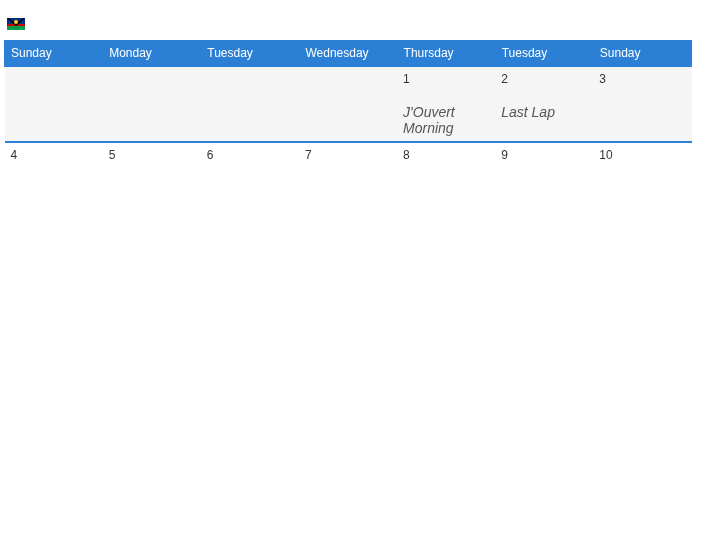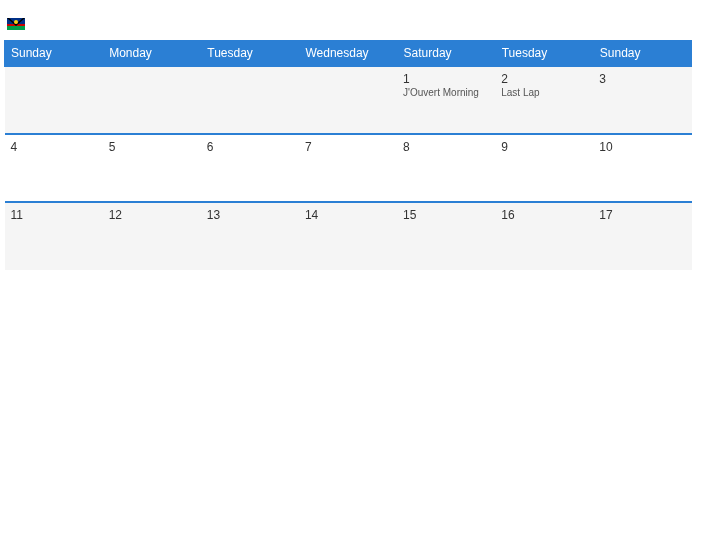--- a/index.html
+++ b/index.html
@@ -96,24 +96,25 @@
     }
     .calendar tbody tr:nth-child(even) td {
       background: #fff;
     }
     .day-number {
       font-size: 12px;
       color: #333;
       display: block;
     }
     .event-text {
-      font-size: 10px;
+      font-size: 14px;
       color: #555;
       display: block;
-      margin-top: 1px;
+      margin-top: 18px;
+      font-style: italic;
     }
   </style>
 </head>
 <body>
 
 <div class="page">
   <div class="header">
     <div class="logo-wrapper">
       <div class="logo-top-row">
         <span class="logo-text-general"></span>
@@ -134,21 +135,21 @@
     <div class="country-name"></div>
   </div>
 
   <table class="calendar">
     <thead>
       <tr>
       <th>Sunday</th>
           <th>Monday</th>
           <th>Tuesday</th>
           <th>Wednesday</th>
-          <th>Saturday</th>
+          <th>Thursday</th>
           <th>Tuesday</th>
           <th>Sunday</th>
         </tr>
     </thead>
     <tbody>
     <tr>
           <td></td>
           <td></td>
           <td></td>
           <td></td>
@@ -180,38 +181,15 @@
           <td>
             <span class="day-number">8</span>
           </td>
           <td>
             <span class="day-number">9</span>
           </td>
           <td>
             <span class="day-number">10</span>
           </td>
         </tr>
-        <tr>
-          <td>
-            <span class="day-number">11</span>
-          </td>
-          <td>
-            <span class="day-number">12</span>
-          </td>
-          <td>
-            <span class="day-number">13</span>
-          </td>
-          <td>
-            <span class="day-number">14</span>
-          </td>
-          <td>
-            <span class="day-number">15</span>
-          </td>
-          <td>
-            <span class="day-number">16</span>
-          </td>
-          <td>
-            <span class="day-number">17</span>
-          </td>
-        </tr>
       </tbody>
   </table>
 </div>
 
 </body></html>

